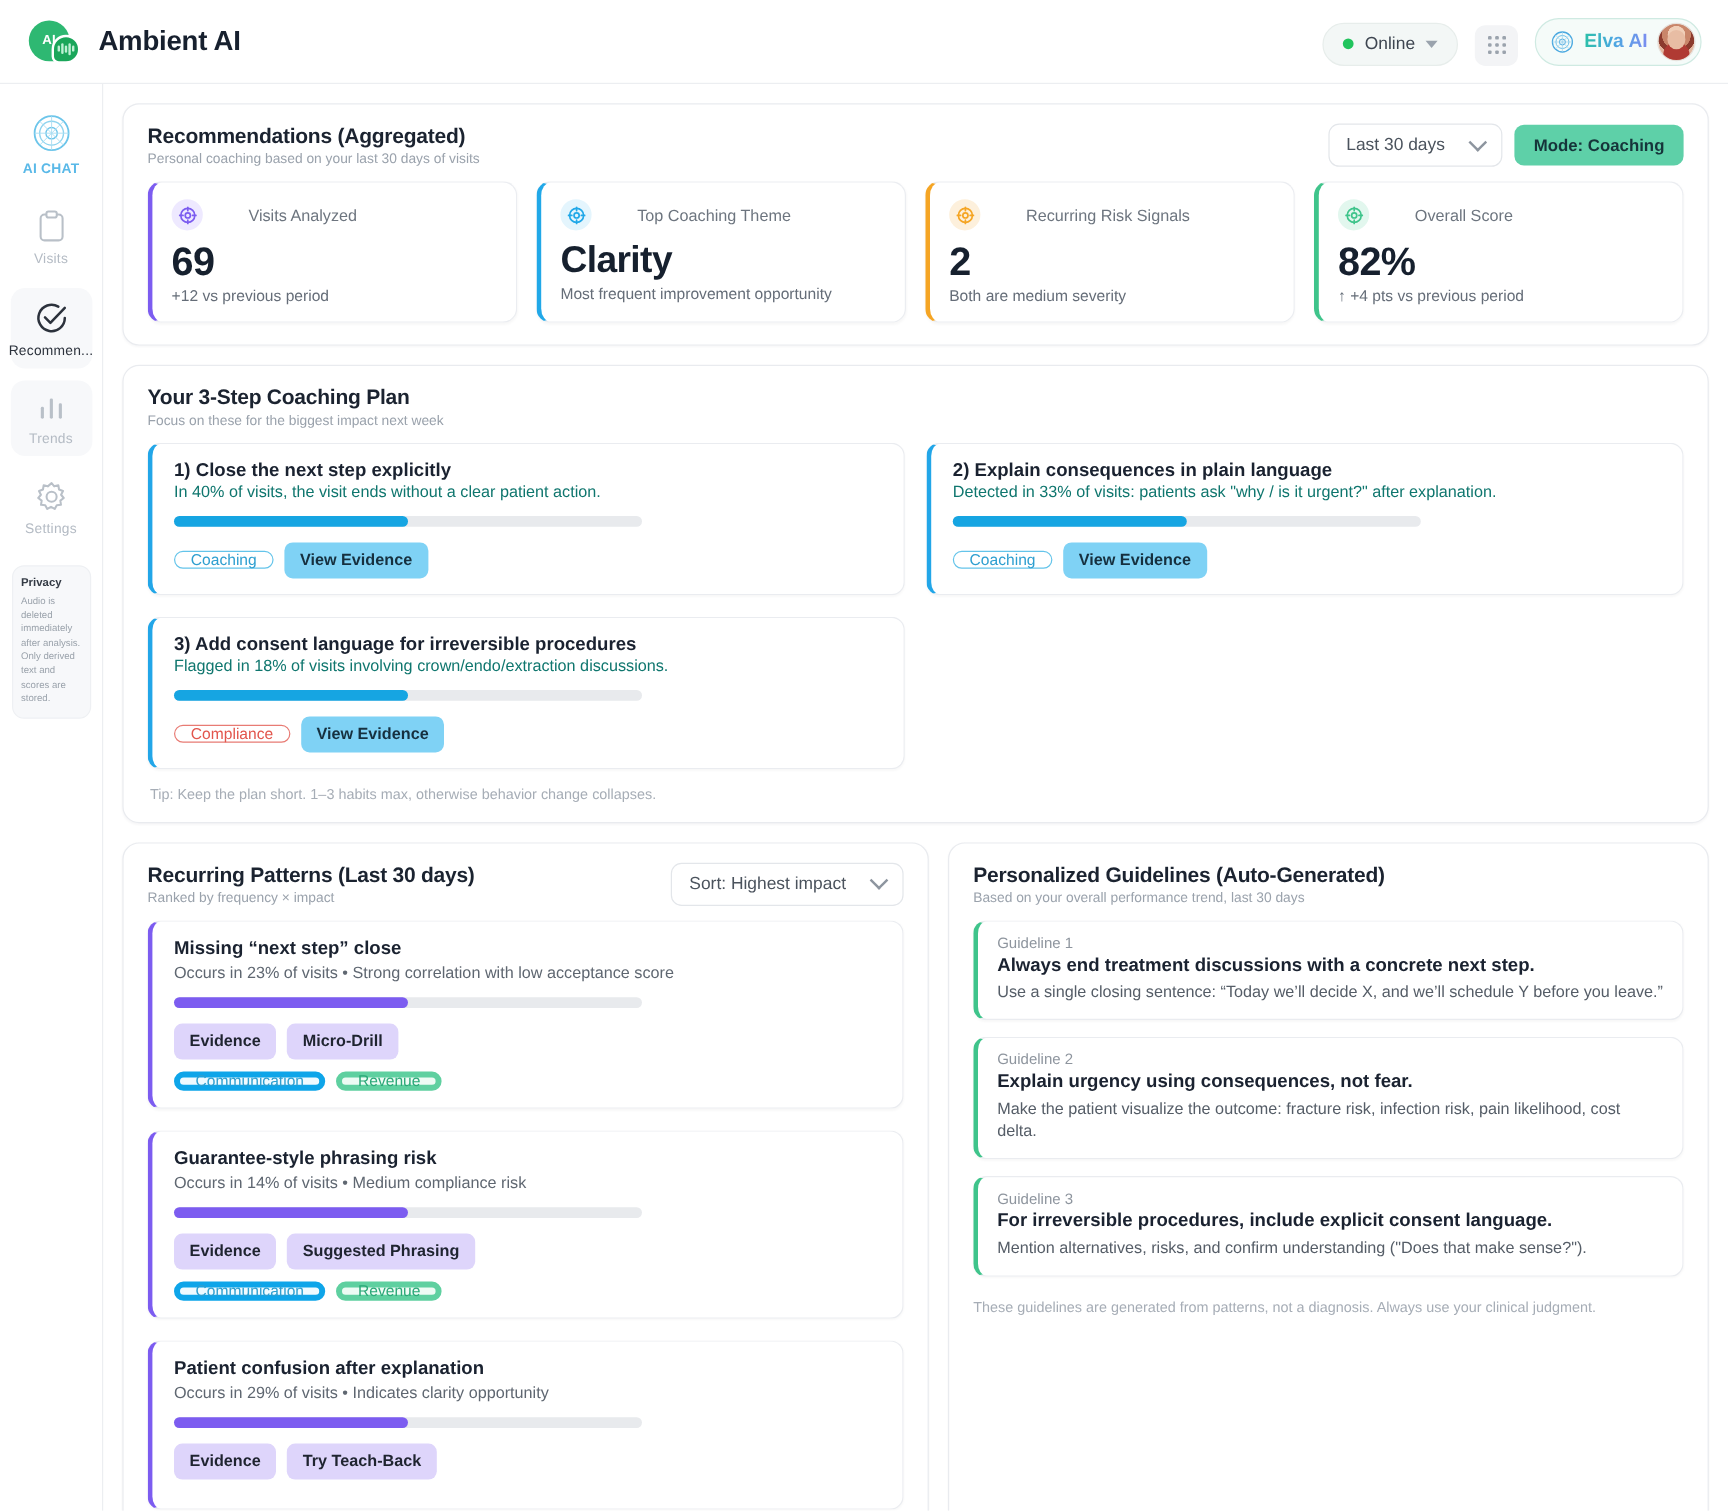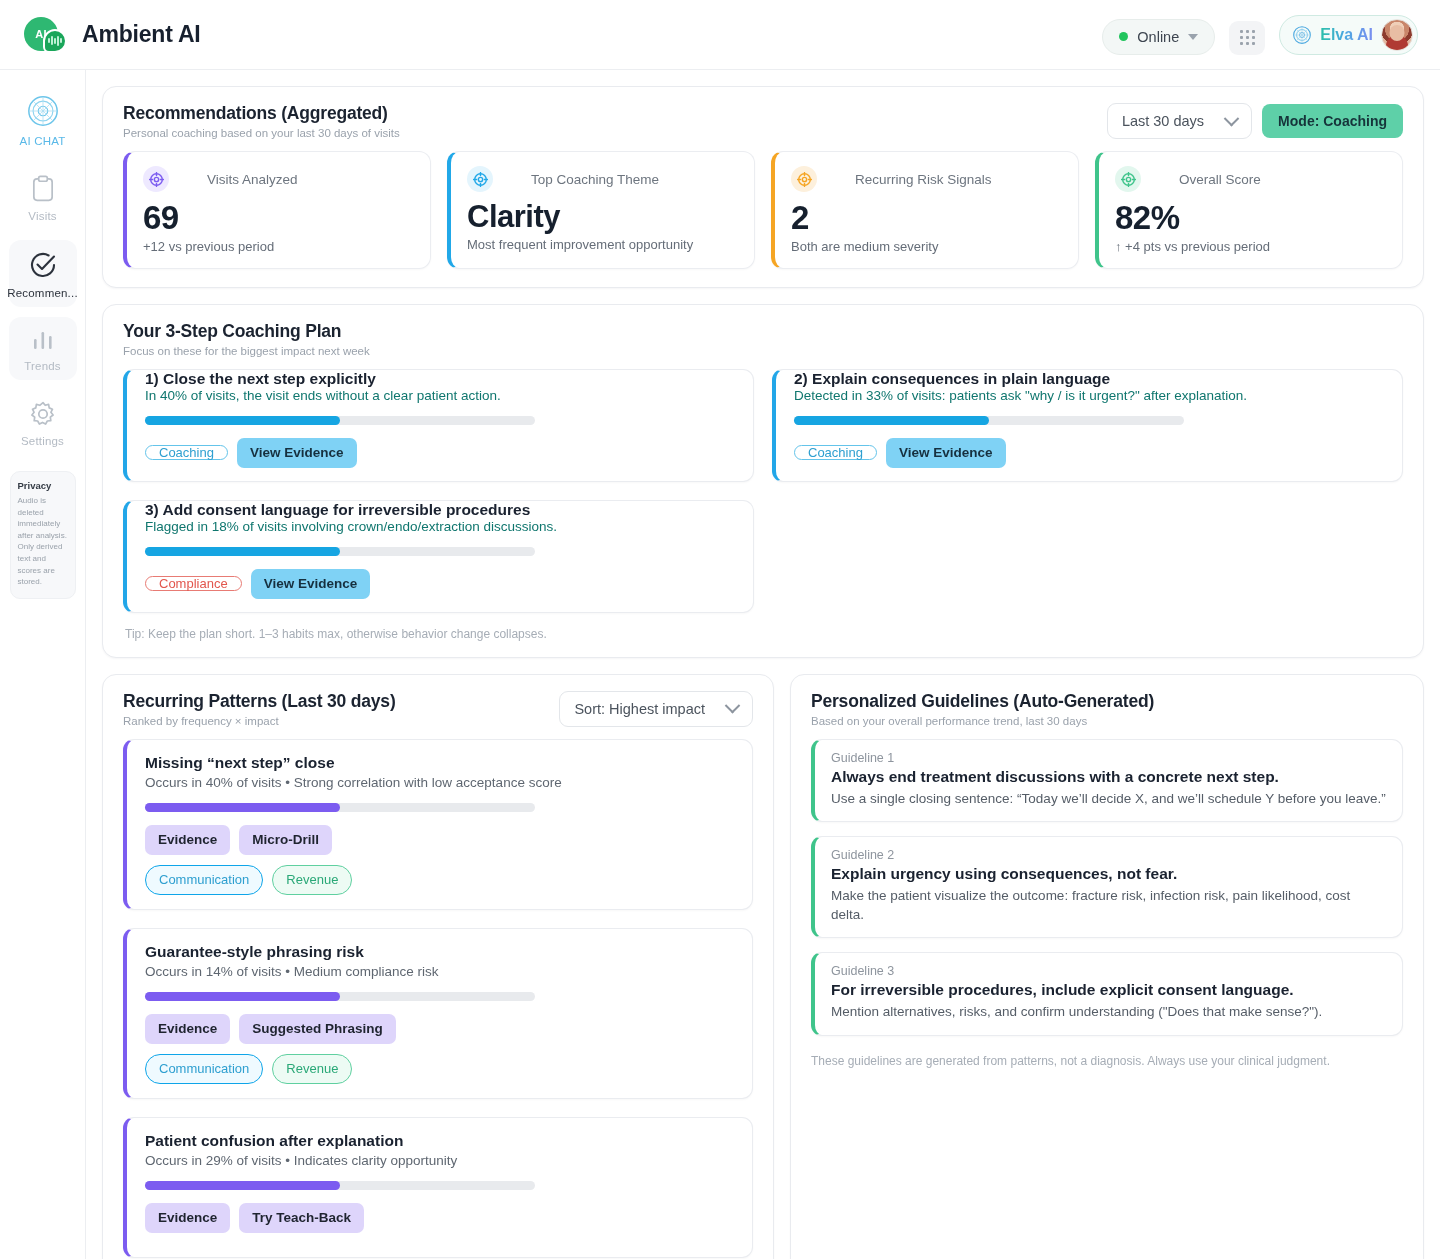--- a/index.html
+++ b/index.html
@@ -98,21 +98,21 @@
     width: 86px; flex: 0 0 86px; background: #fff;
     border-right: 1px solid #eceef1;
     padding-top: 14px; display: flex; flex-direction: column; align-items: center;
   }
   .nav-item {
     width: 68px; padding: 10px 0 8px; border-radius: 12px;
     display: flex; flex-direction: column; align-items: center; gap: 7px;
     margin-bottom: 10px;
   }
   .nav-item .nav-label { font-size: 11.5px; letter-spacing: .2px; }
-  .nav-item.active-chat .nav-label { color: #5ab9e8; font-weight: 400; }
+  .nav-item.active-chat .nav-label { color: #5ab9e8; font-weight: 700; }
   .nav-item.muted .nav-label { color: #b4bbc4; }
   .nav-item.dark .nav-label { color: #2c323c; font-weight: 500; }
   .nav-item.shade { background: #f7f8fa; }
   .privacy-box {
     width: 66px; margin-top: 6px; padding: 8px 7px 10px;
     background: #f7f8fa; border: 1px solid #eef0f3; border-radius: 10px;
   }
   .privacy-title { font-size: 9.5px; font-weight: 700; color: #343b45; margin-bottom: 4px; }
   .privacy-body { font-size: 8px; line-height: 1.45; color: #9aa2ab; }
 
@@ -151,21 +151,21 @@
   .kpi-ico { width: 26px; height: 26px; border-radius: 50%; display:flex; align-items:center; justify-content:center; }
   .kpi-label { font-size: 13.5px; color: #6d757f; margin-left: 27px; }
   .kpi-val { font-size: 33px; font-weight: 700; line-height: 1.15; margin: 7px 0 2px; color: #16202e; letter-spacing: -.5px; }
   .kpi-val.word { font-size: 31px; }
   .kpi-note { font-size: 13px; color: #656d78; }
 
   
   .plan-grid { display: grid; grid-template-columns: 1fr 1fr; gap: 18px; padding: 0 20px 0 20px; }
   .step-card {
     background: #fff; border: 1px solid #eaecf0; border-radius: 11px;
-    border-left: 4px solid #22a6e8; padding: 0 16px 13px 18px;
+    border-left: 4px solid #22a6e8; padding: 14px 16px 13px 18px;
     box-shadow: 0 1px 2px rgba(16,24,40,.03);
   }
   .step-title { font-size: 15.5px; font-weight: 700; color: #1a2230; }
   .step-desc { font-size: 13.5px; color: #0f766e; margin-top: 0; }
   .bar { height: 9px; border-radius: 999px; background: #e8eaed; margin: 13px 0 13px; width: 390px; max-width: 100%; }
   .bar > span { display:block; height: 100%; border-radius: 999px; background: #16a5e2; }
   .btn-row { display: flex; align-items: center; gap: 9px; }
   .pill-out {
     height: 15px; padding: 0 13px; border-radius: 999px; display: flex; align-items: center;
     font-size: 13px; border: 1px solid #64c4ea; color: #2e9fd0; background: #fff;
@@ -189,22 +189,22 @@
   .pat-title { font-size: 15.5px; font-weight: 700; color: #1a2230; }
   .pat-desc { font-size: 13.5px; color: #5f6771; margin-top: 3px; }
   .bar.purple > span { background: #7c5cf0; }
   .chip-row { display: flex; gap: 9px; margin-bottom: 10px; }
   .chip {
     height: 30px; padding: 0 13px; border-radius: 7px; display: flex; align-items: center;
     font-size: 13.5px; font-weight: 700; color: #1f2430; background: #ded5fb;
   }
   .tag-row { display: flex; gap: 9px; }
   .tag {
-    height: 30px; padding: 0 13px; border-radius: 999px; display: flex; align-items: center;
-    font-size: 13px; border: 1px solid #0ea5e9; color: #2e9fd0; background: #effaff;
+    height: 16px; padding: 0 13px; border-radius: 999px; display: flex; align-items: center;
+    font-size: 13px; border: 5px solid #0ea5e9; color: #2e9fd0; background: #effaff;
   }
   .tag.green { border-color: #5fd0a0; color: #2aa877; background: #edfbf4; }
 
   .guide-card {
     background: #fff; border: 1px solid #eaecf0; border-radius: 11px;
     border-left: 4px solid #3fc48b; padding: 11px 16px 13px 16px;
     margin: 0 20px 14px 20px; box-shadow: 0 1px 2px rgba(16,24,40,.03);
   }
   .guide-kicker { font-size: 12.5px; color: #8e959e; margin-bottom: 3px; }
   .guide-title { font-size: 15.5px; font-weight: 700; color: #1a2230; }
@@ -447,21 +447,21 @@
           <div class="head-actions">
             <div class="select-box">
               <span>Sort: Highest impact</span>
               <span class="chev-thin"></span>
             </div>
           </div>
         </div>
         <div id="pattern-list">
             <div class="pat-card">
               <div class="pat-title">Missing “next step” close</div>
-              <div class="pat-desc">Occurs in 40% of visits • Strong correlation with low acceptance score</div>
+              <div class="pat-desc">Occurs in 23% of visits • Strong correlation with low acceptance score</div>
               <div class="bar purple">
                 <span style="width:50%"></span>
               </div>
               <div class="chip-row">
                 <span class="chip">Evidence</span>
                 <span class="chip">Micro-Drill</span>
               </div>
               <div class="tag-row">
                 <span class="tag">Communication</span>
                 <span class="tag green">Revenue</span>

